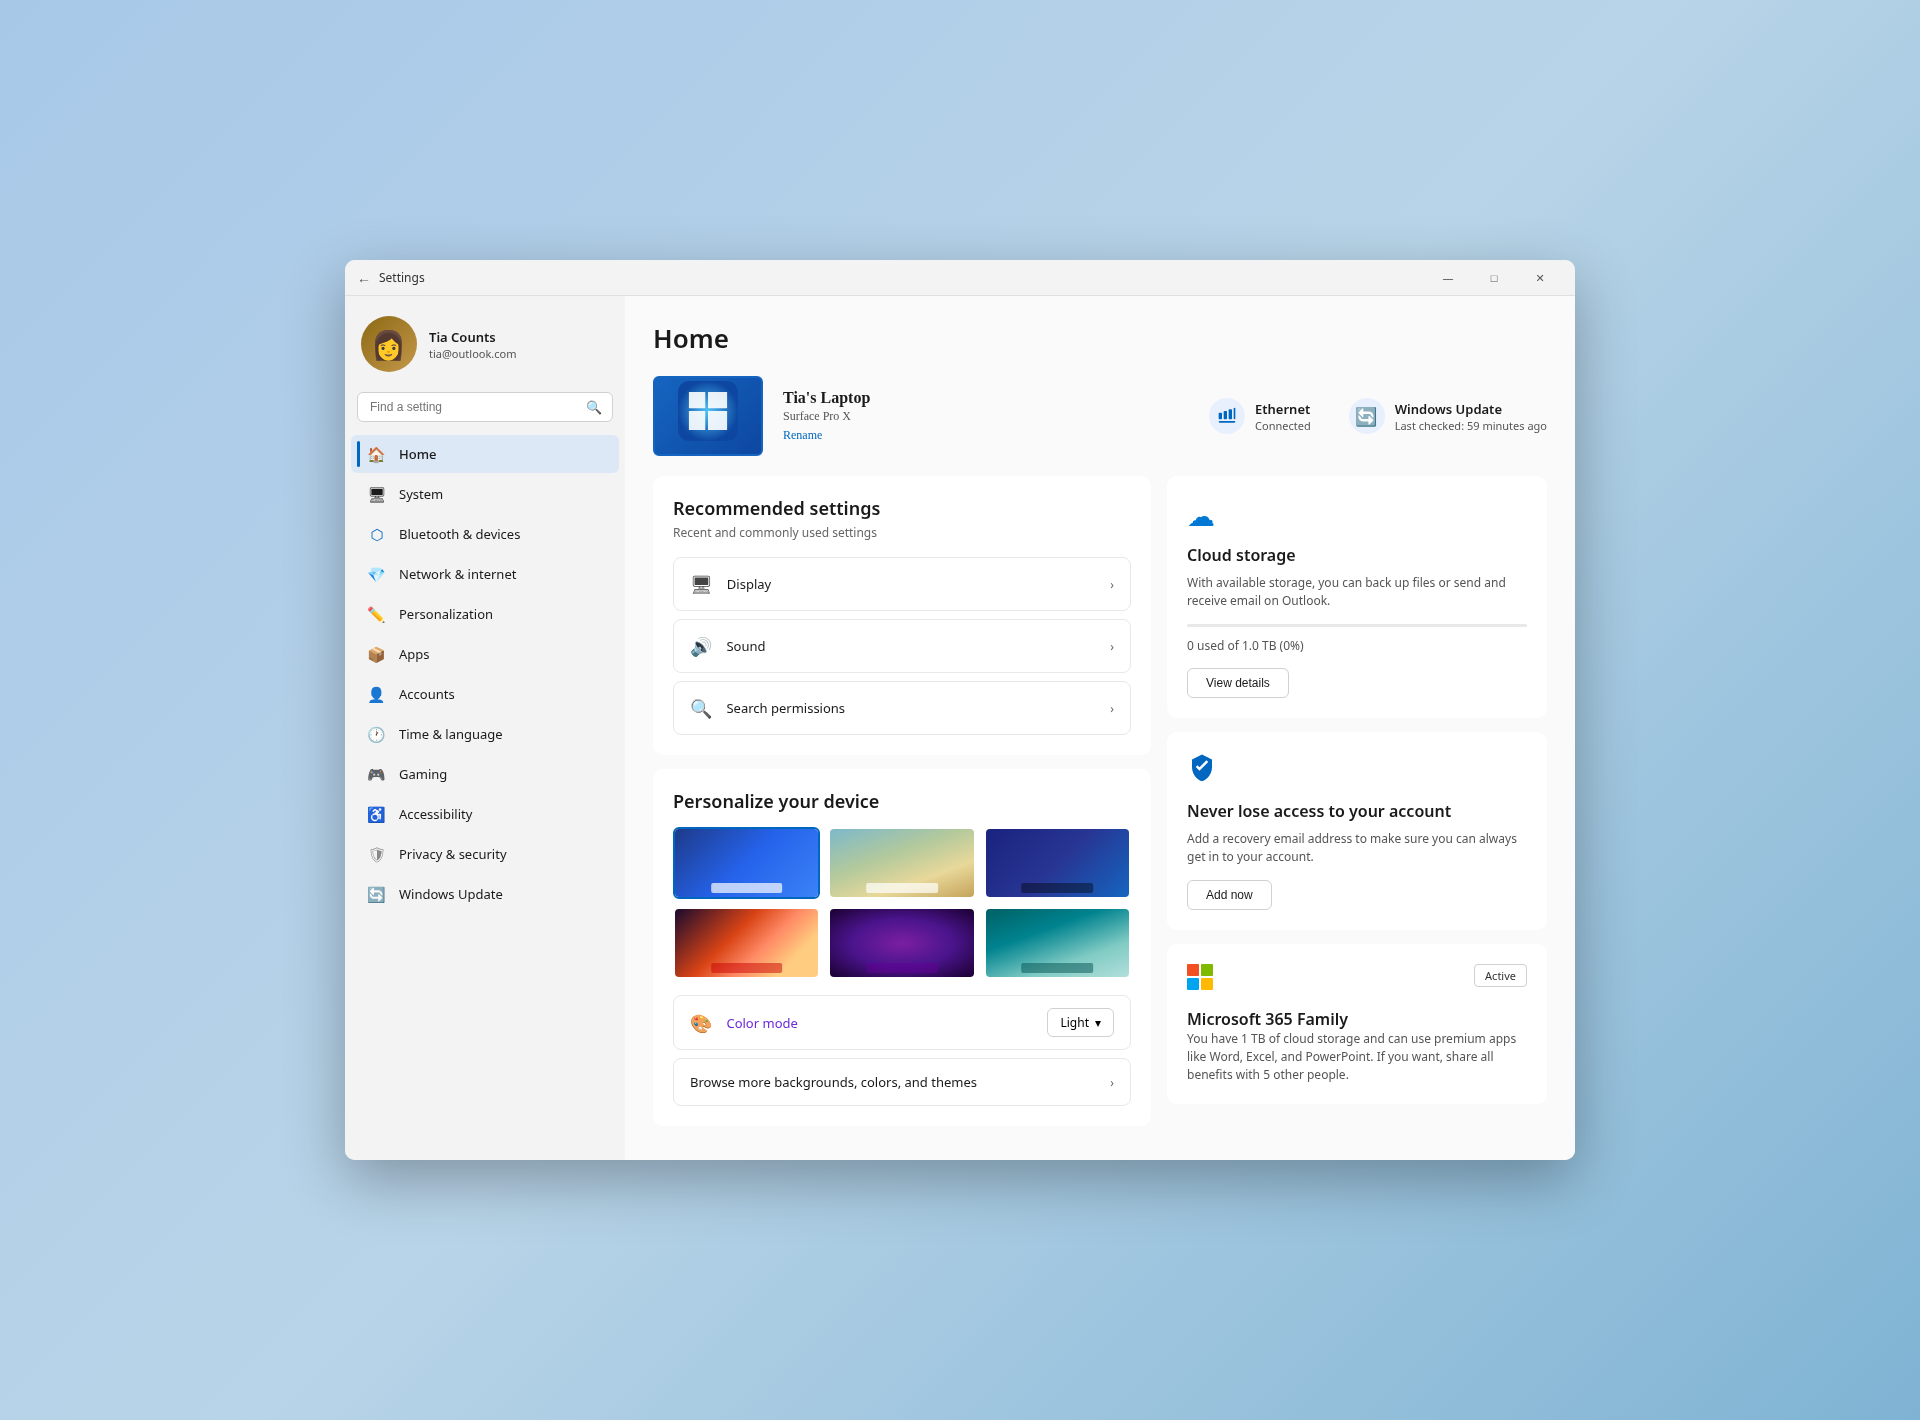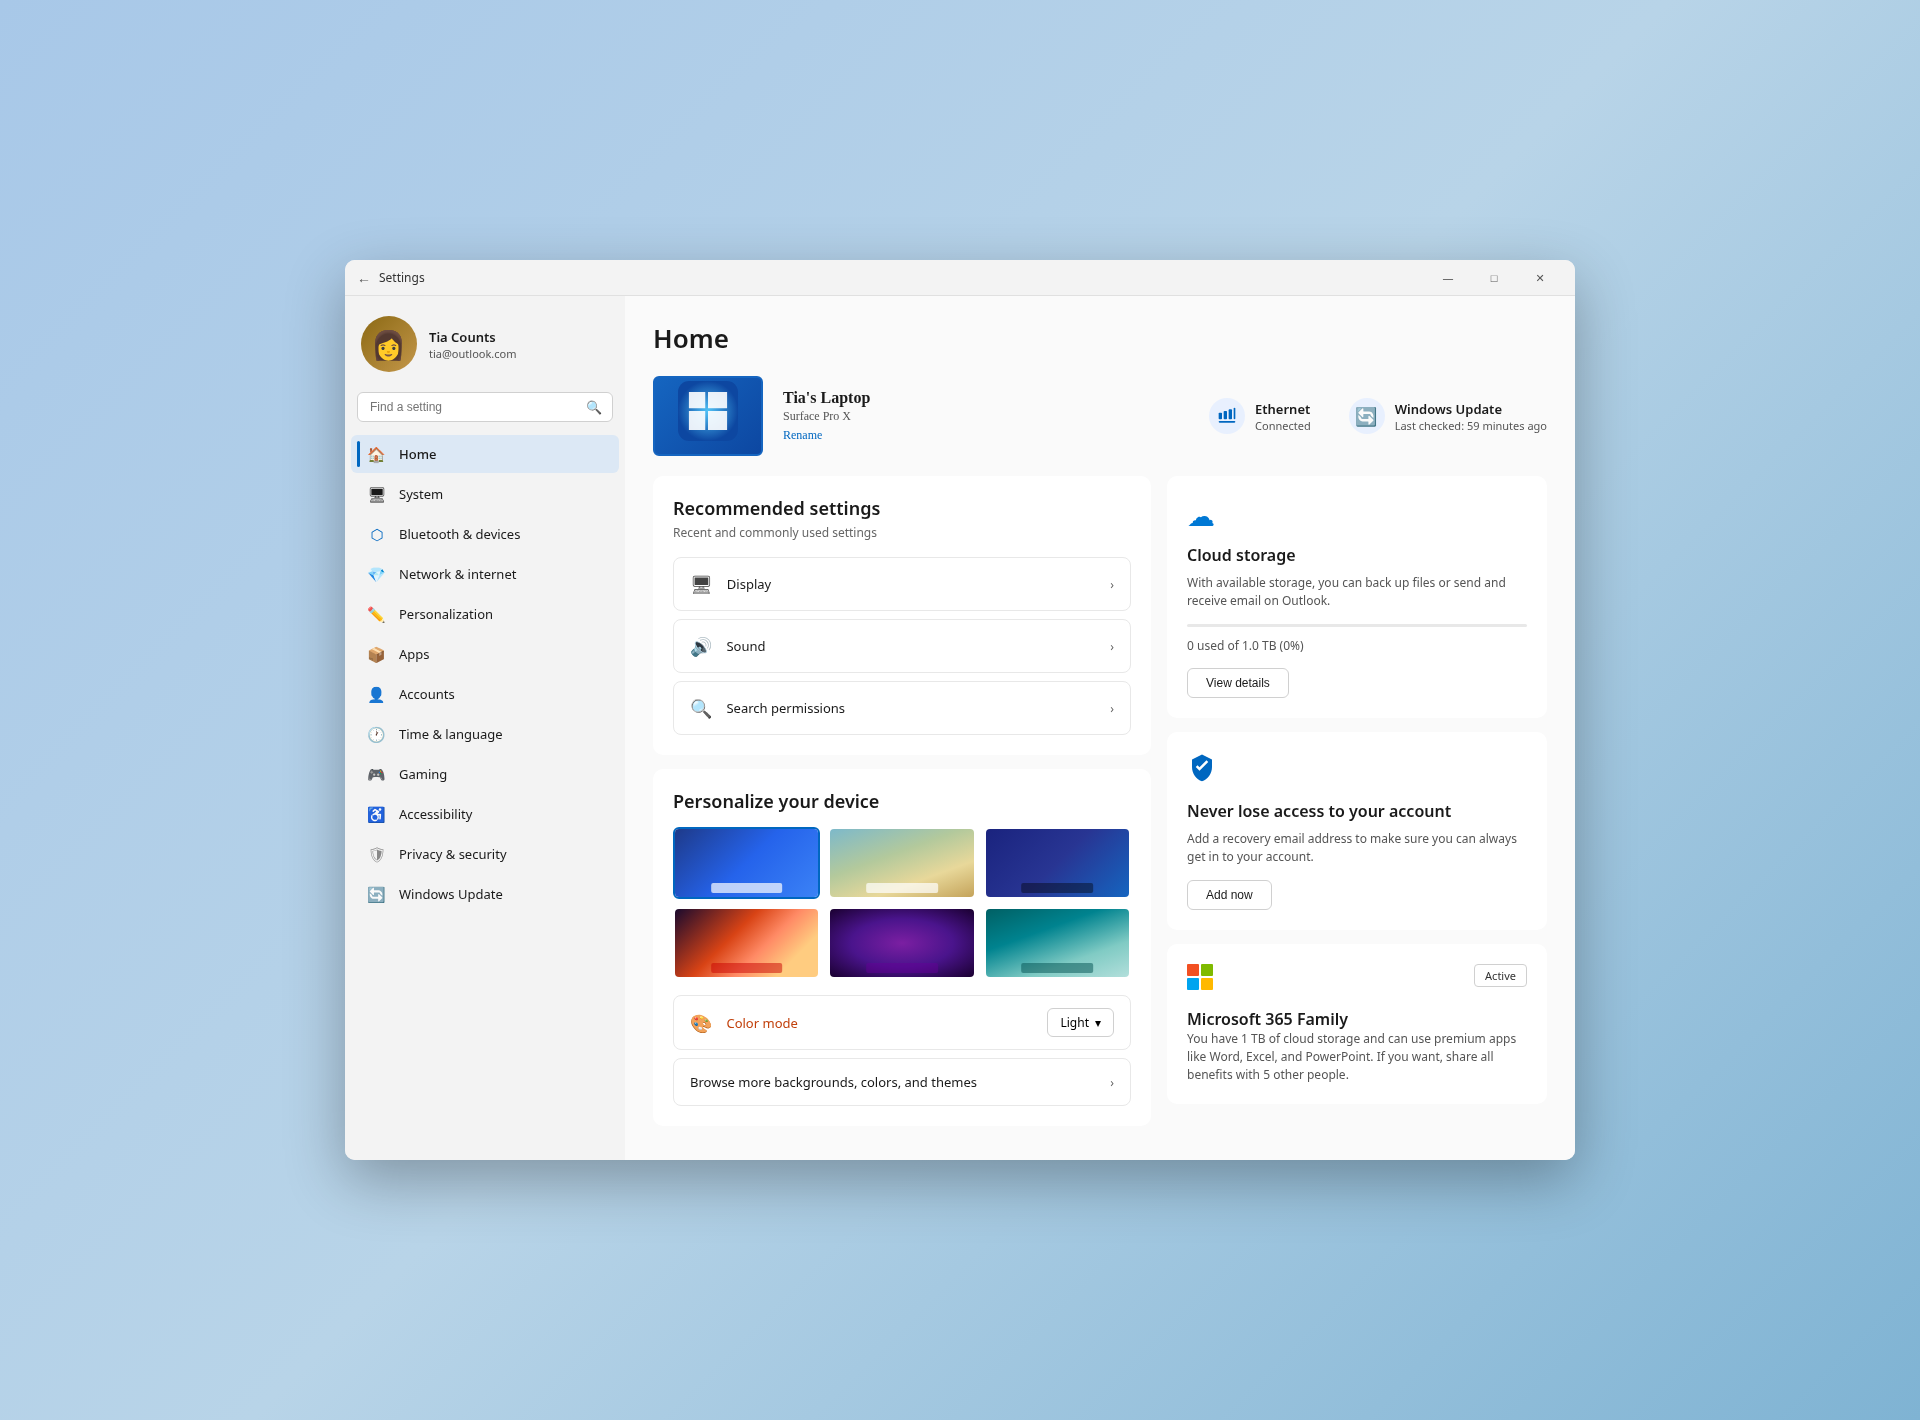--- a/index.html
+++ b/index.html
@@ -292,21 +292,21 @@
     }
     .color-mode-row {
       display: flex;
       align-items: center;
       padding: 12px 16px;
       border: 1px solid #e8e8e8;
       border-radius: 8px;
       margin-bottom: 8px;
     }
     .color-mode-icon { font-size: 18px; margin-right: 14px; color: #444; }
-    .color-mode-label { font-size: 13px; color: #c2410c; flex: 1; }
+    .color-mode-label { font-size: 13px; color: #6d28d9; flex: 1; }
     .color-mode-select {
       display: flex;
       align-items: center;
       gap: 6px;
       padding: 5px 12px;
       border: 1px solid #d0d0d0;
       border-radius: 6px;
       font-size: 12px;
       cursor: pointer;
       background: #fff;

